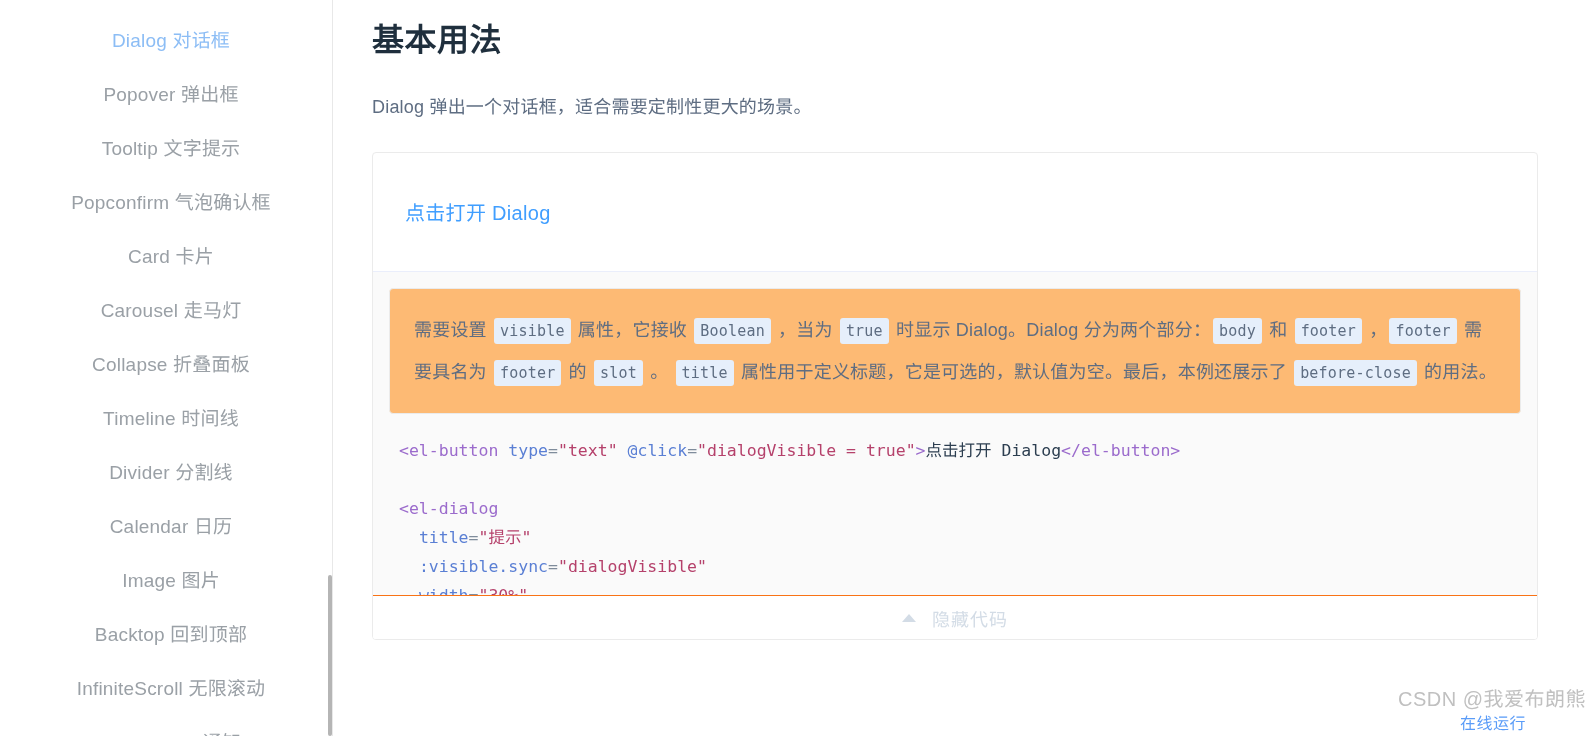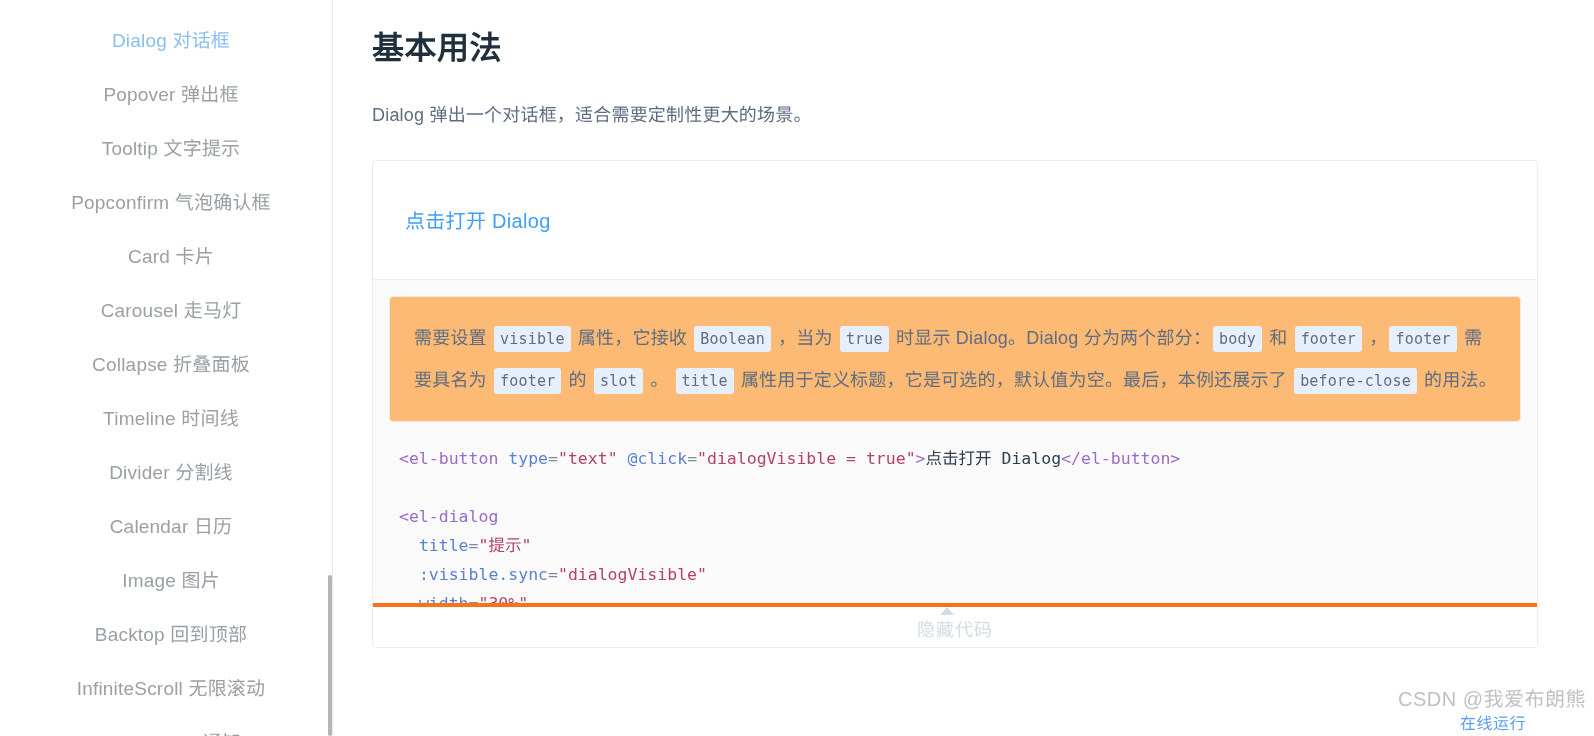--- a/index.html
+++ b/index.html
@@ -69,21 +69,21 @@
   .main {
     position: relative;
     flex: 1 1 auto;
     height: 736px;
     background: #ffffff;
     overflow: hidden;
     padding: 0 56px 0 39px;
   }
 
   .page-title {
-    margin: 28px 0 0 0;
+    margin: 20px 0 0 0;
     font-size: 32px;
     line-height: 40px;
     font-weight: 700;
     color: #1f2f3d;
     letter-spacing: .5px;
   }
 
   .page-desc {
     margin: 34px 0 0 0;
     font-size: 18px;
@@ -170,26 +170,26 @@
   .tok-string { color: #b5416b; }
   .tok-text   { color: #2c3e50; }
   .tok-op     { color: #7f8c9b; }
 
   .demo-control {
     position: absolute;
     left: 0; right: 0;
     bottom: 0;
     height: 44px;
     background: #fff;
-    border-top: 4px solid #f97316;
+    border-top: 1px solid #f97316;
     display: flex;
     align-items: center;
+    justify-content: center;
     cursor: pointer;
     user-select: none;
-    flex-direction: column;
   }
   .demo-control .caret {
     width: 0; height: 0;
     border-left: 7px solid transparent;
     border-right: 7px solid transparent;
     border-bottom: 8px solid #d3dce6;
     margin-right: 16px;
   }
   .demo-control .ctrl-text {
     font-size: 18px;

